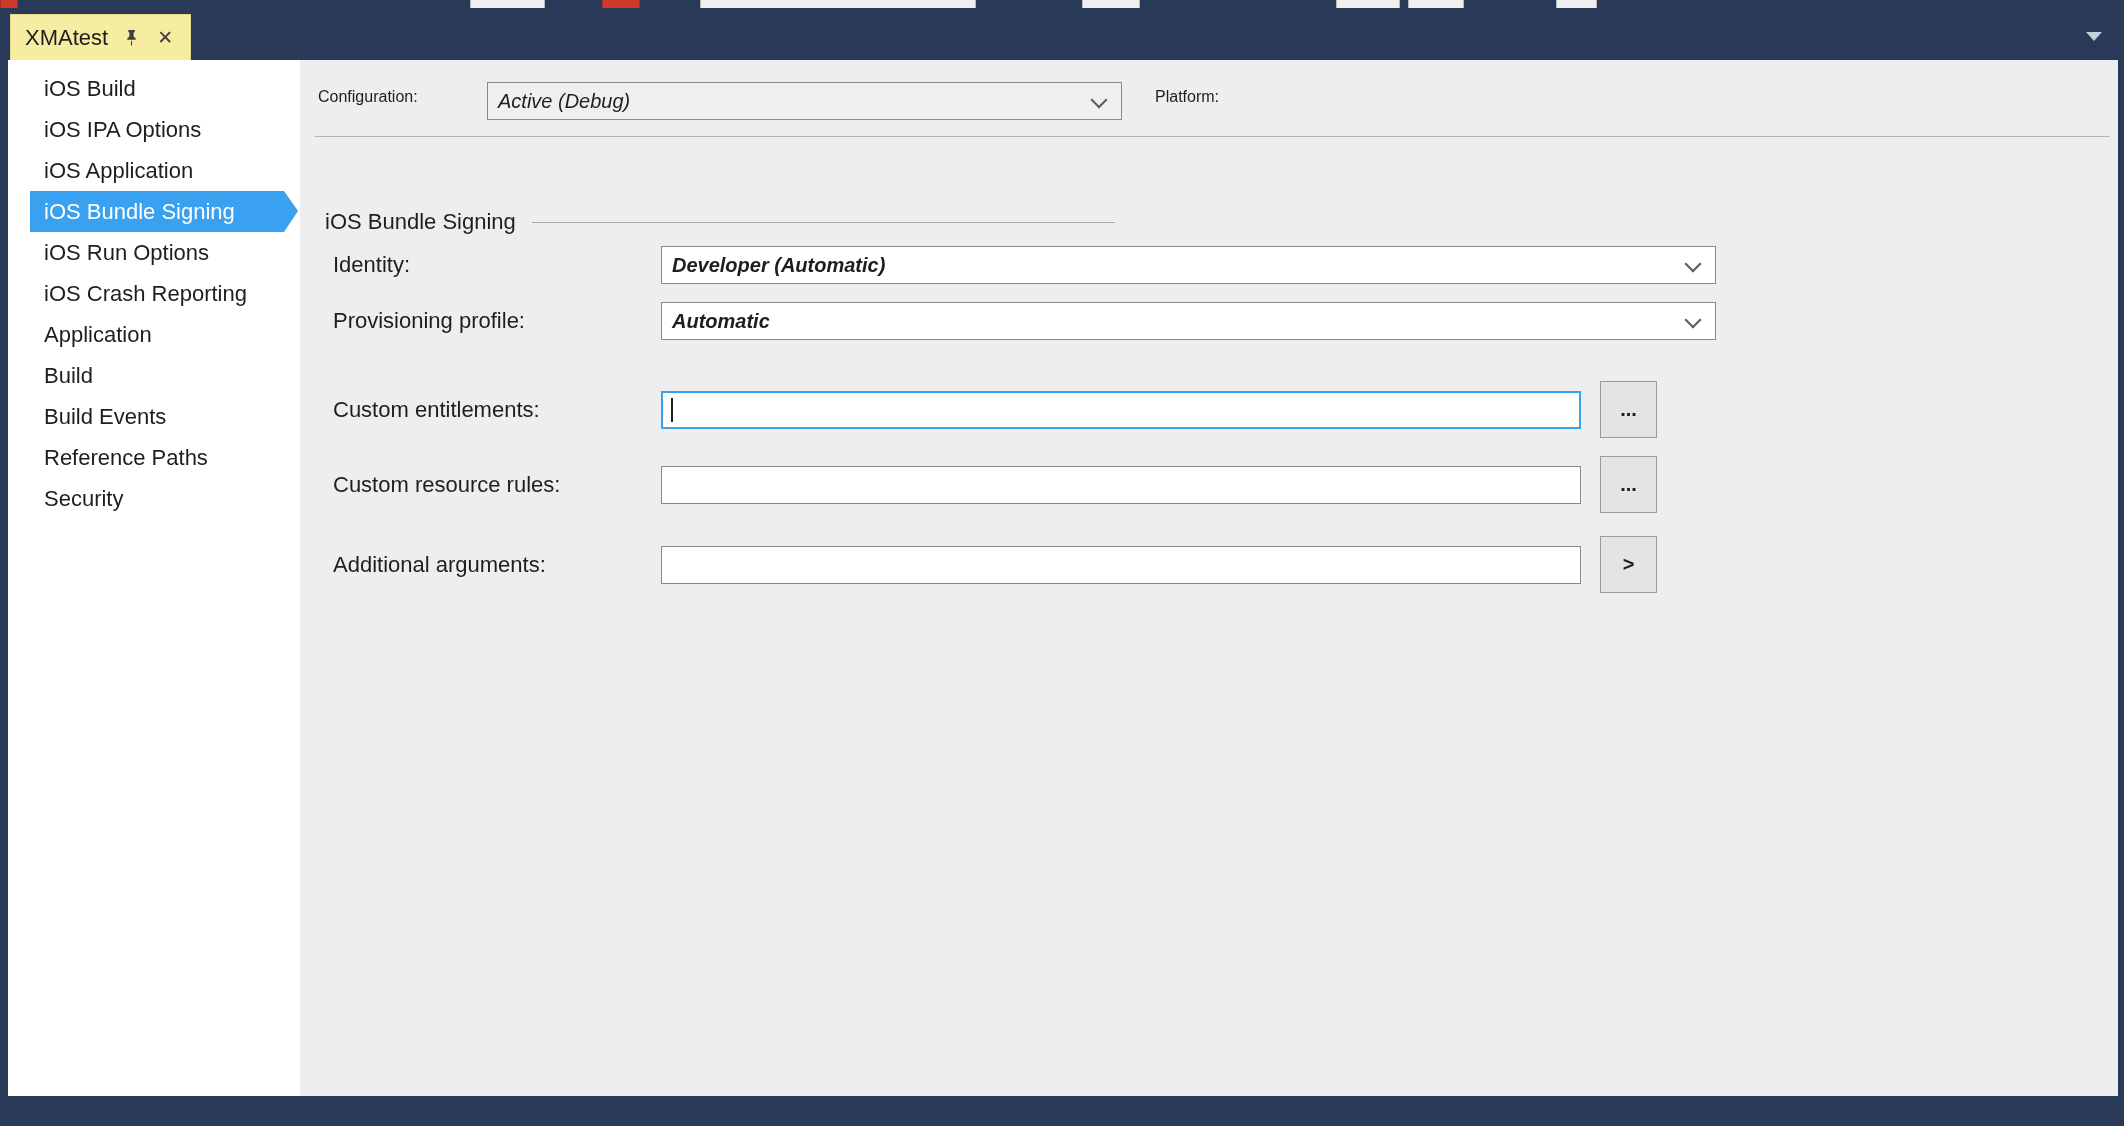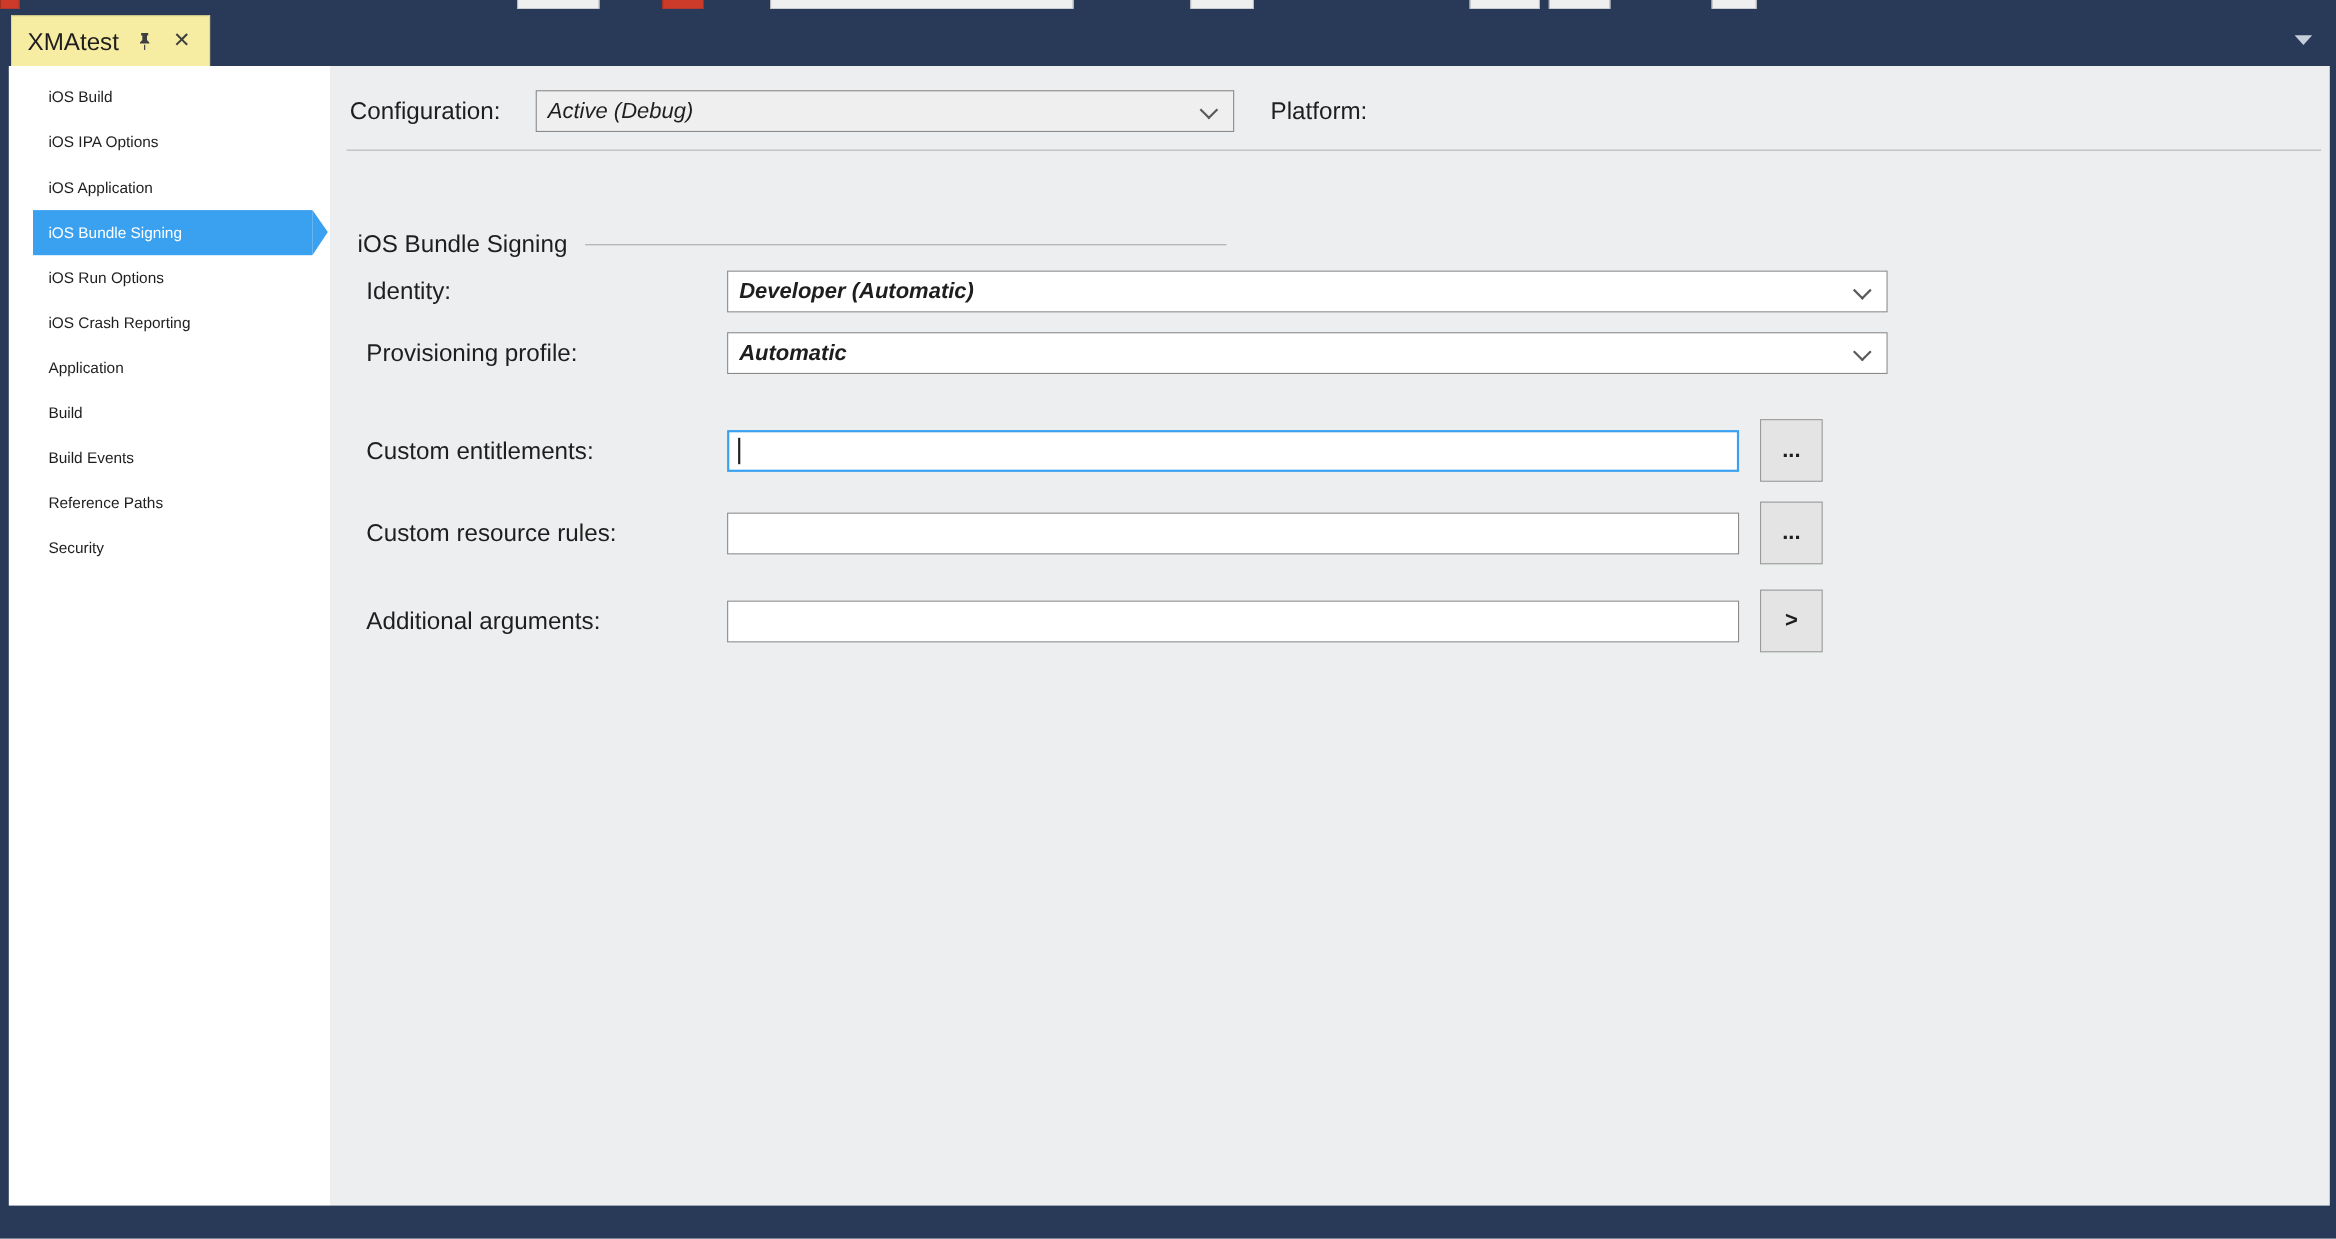--- a/index.html
+++ b/index.html
@@ -28,37 +28,37 @@
   .tabbar-chevron{
     position:absolute;right:16px;top:24px;width:0;height:0;
     border-left:8px solid transparent;border-right:8px solid transparent;
     border-top:9px solid #C7CEDB;
   }
 
   
   .sidebar{position:absolute;left:8px;top:60px;width:292px;height:1036px;background:#FFFFFF;padding-top:8px;box-sizing:border-box;}
   .side-item{
     height:41px;line-height:41px;padding-left:36px;
-    font-size:14px;color:#1E1E1E;white-space:nowrap;cursor:default;
+    font-size:22px;color:#1E1E1E;white-space:nowrap;cursor:default;
   }
   .side-item.selected{
     background:#3AA0F0;color:#FFFFFF;
     margin-left:22px;margin-right:16px;padding-left:14px;
     position:relative;
   }
   .side-item.selected::after{
     content:"";position:absolute;right:-14px;top:0;width:0;height:0;
     border-top:20px solid transparent;border-bottom:21px solid transparent;
     border-left:14px solid #3AA0F0;
   }
 
   
   .main{position:absolute;left:300px;top:60px;width:1818px;height:1036px;background:#EDEEF0;}
 
-  .cfg-label{position:absolute;top:28px;font-size:22px;color:#1E1E1E;}
+  .cfg-label{position:absolute;top:28px;font-size:16px;color:#1E1E1E;}
   .combo{
     position:absolute;height:38px;box-sizing:border-box;background:#FFFFFF;
     border:1px solid #8A8A8A;cursor:default;font-style:italic;
   }
   .combo .combo-text{
     position:absolute;left:10px;top:0;line-height:36px;font-size:20px;color:#1E1E1E;white-space:nowrap;
   }
   .combo .bold{font-weight:bold;}
   .combo .chev{
     position:absolute;right:16px;top:11px;width:10px;height:10px;

